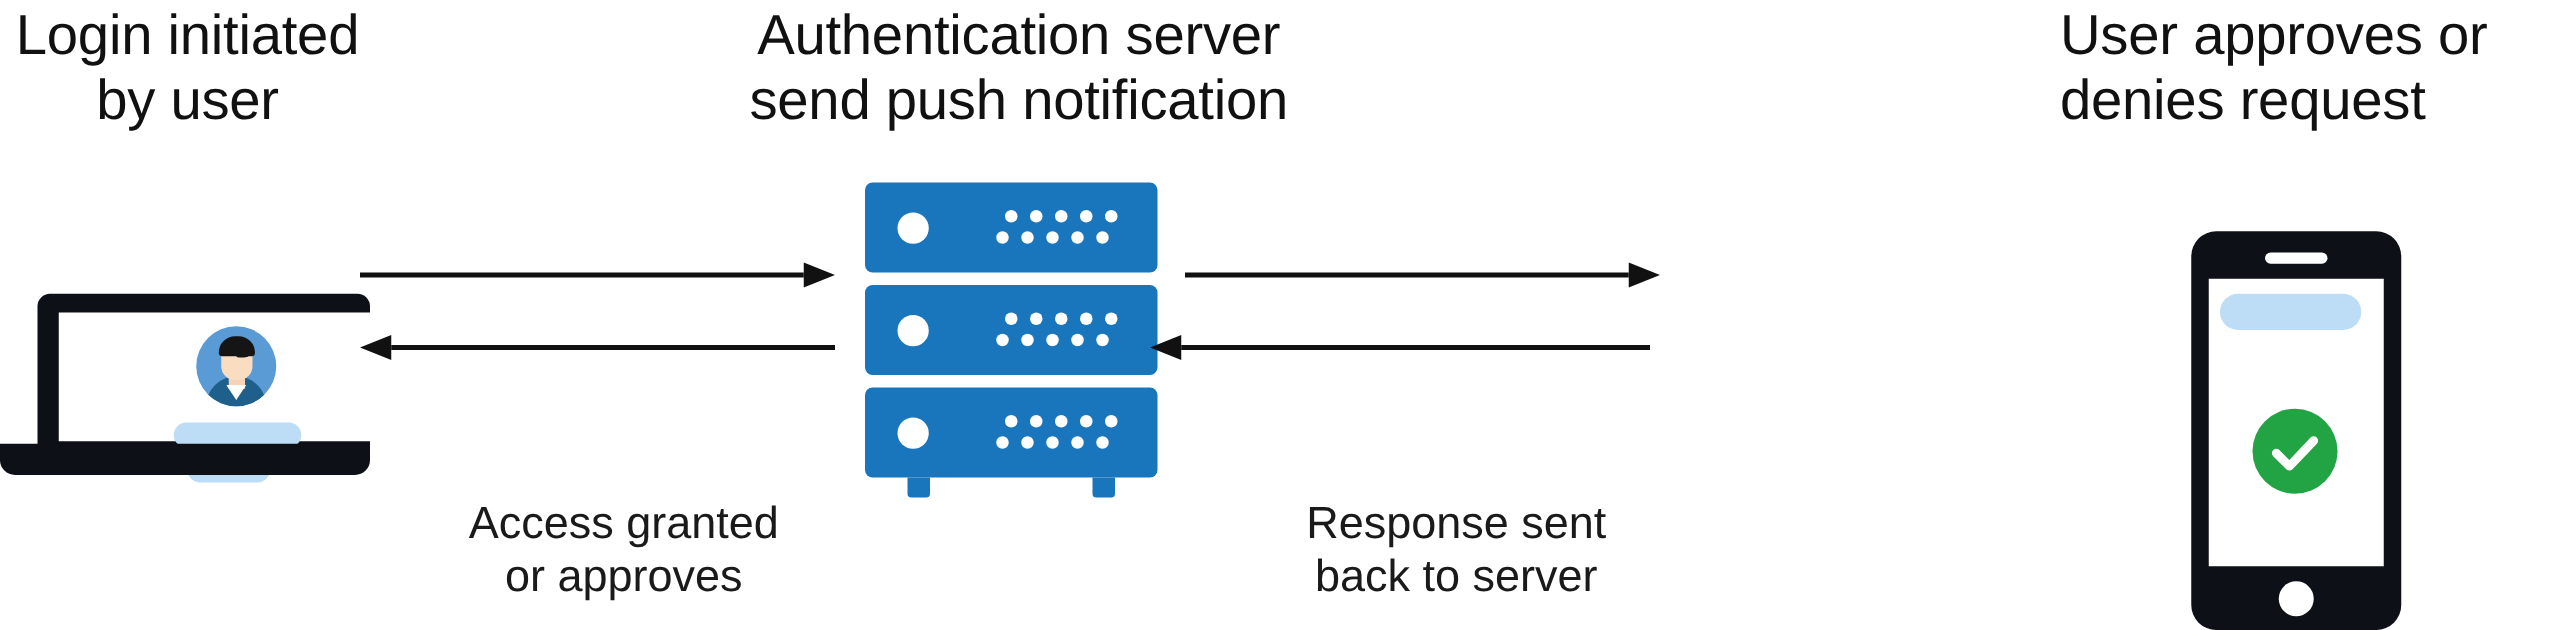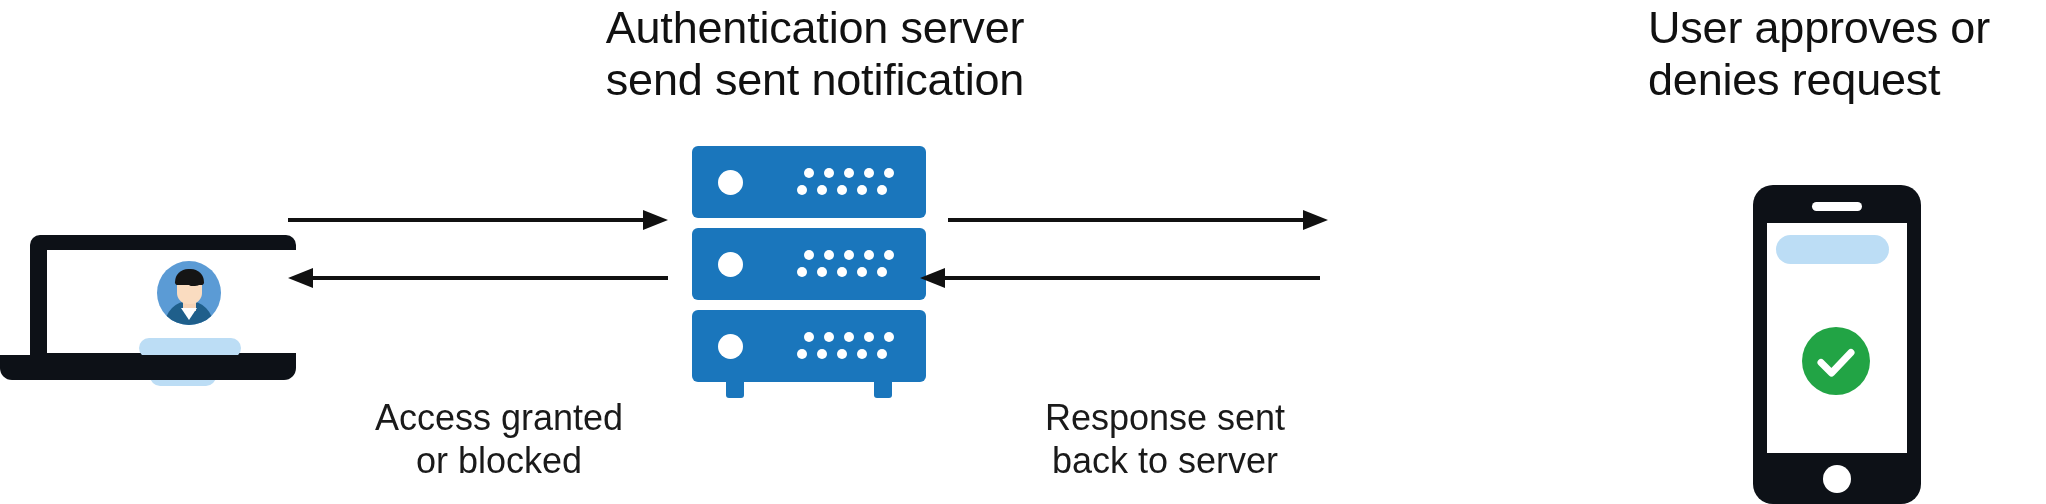--- a/index.html
+++ b/index.html
@@ -290,23 +290,25 @@
   #arrow-1 { left: 288px;  top: 210px; }
   #arrow-2 { left: 288px;  top: 268px; }
   #arrow-3 { left: 948px;  top: 210px; }
   #arrow-4 { left: 920px;  top: 268px; }
 </style>
 </head>
 <body>
 
 <div id="diagram">
 
+  <div id="title-left" class="col-title">Login initiated
+by user</div>
 
   <div id="title-center" class="col-title">Authentication server
-send sent notification</div>
+send push notification</div>
 
   <div id="title-right" class="col-title">User approves or
 denies request</div>
 
   <div id="laptop">
     <div class="laptop-lid">
       <div class="laptop-screen">
         <div class="avatar">
           <div class="avatar-body"></div>
           <div class="avatar-neck"></div>
@@ -403,18 +405,18 @@
     <line x1="0" y1="10" x2="355" y2="10" stroke="#111111" stroke-width="4"></line>
     <polygon points="355,0 380,10 355,20" fill="#111111"></polygon>
   </svg>
 
   <svg id="arrow-4" class="arrow-svg" width="400" height="20" aria-hidden="true">
     <line x1="25" y1="10" x2="400" y2="10" stroke="#111111" stroke-width="4"></line>
     <polygon points="25,0 0,10 25,20" fill="#111111"></polygon>
   </svg>
 
   <div id="label-left" class="arrow-label">Access granted
-or blocked</div>
+or approves</div>
 
   <div id="label-right" class="arrow-label">Response sent
 back to server</div>
 
 </div>
 
 </body></html>

